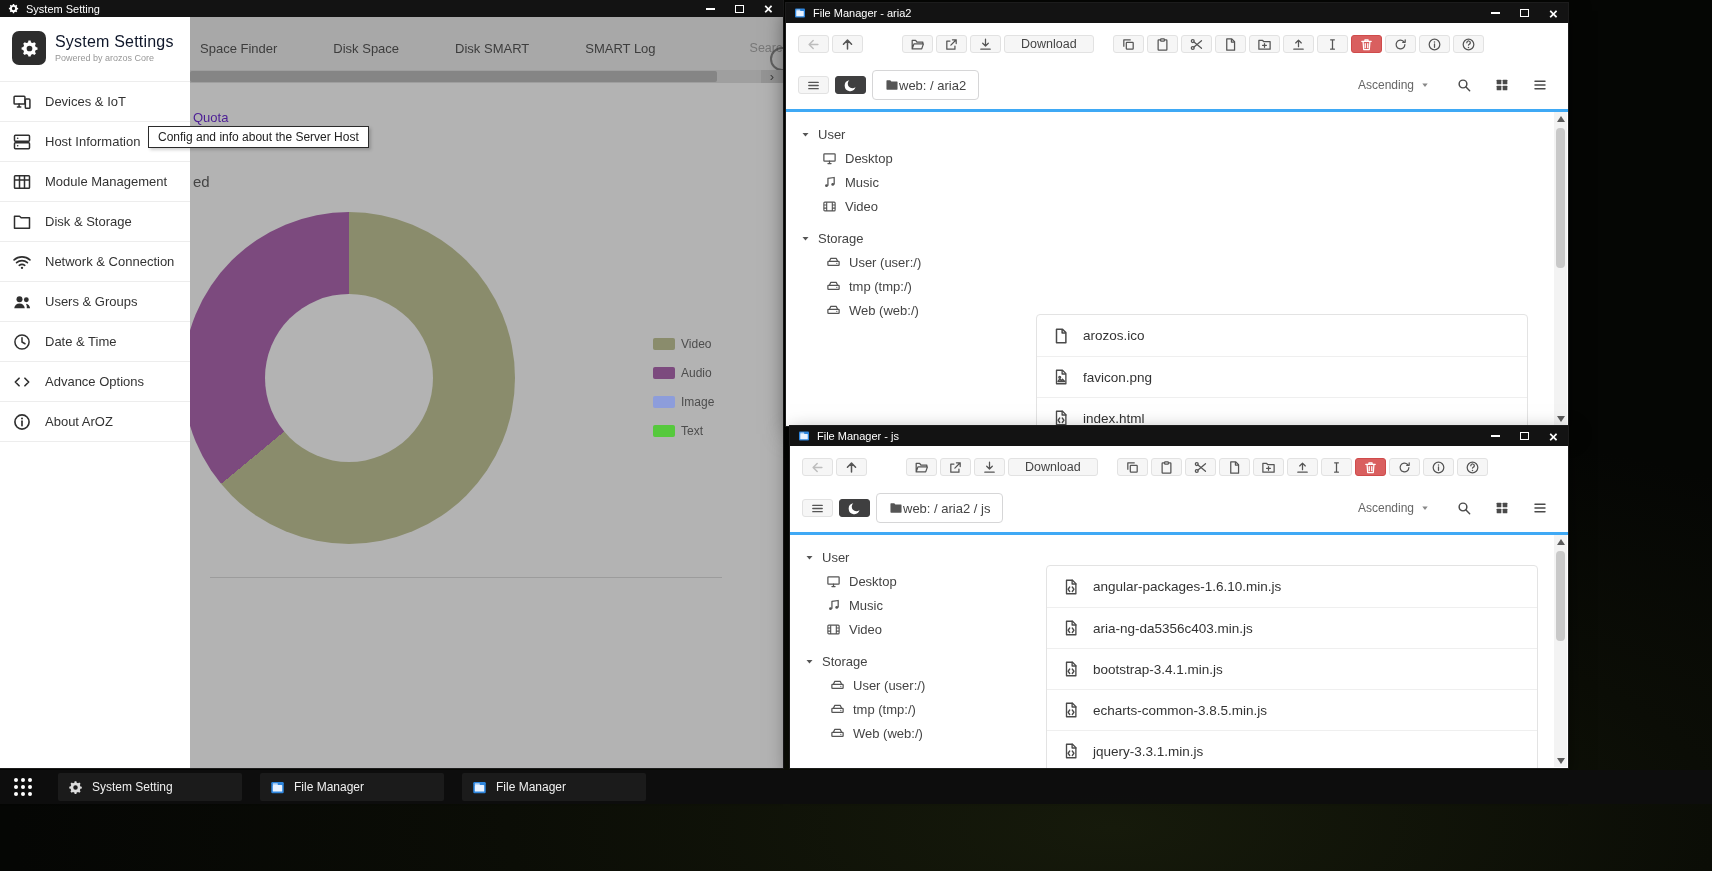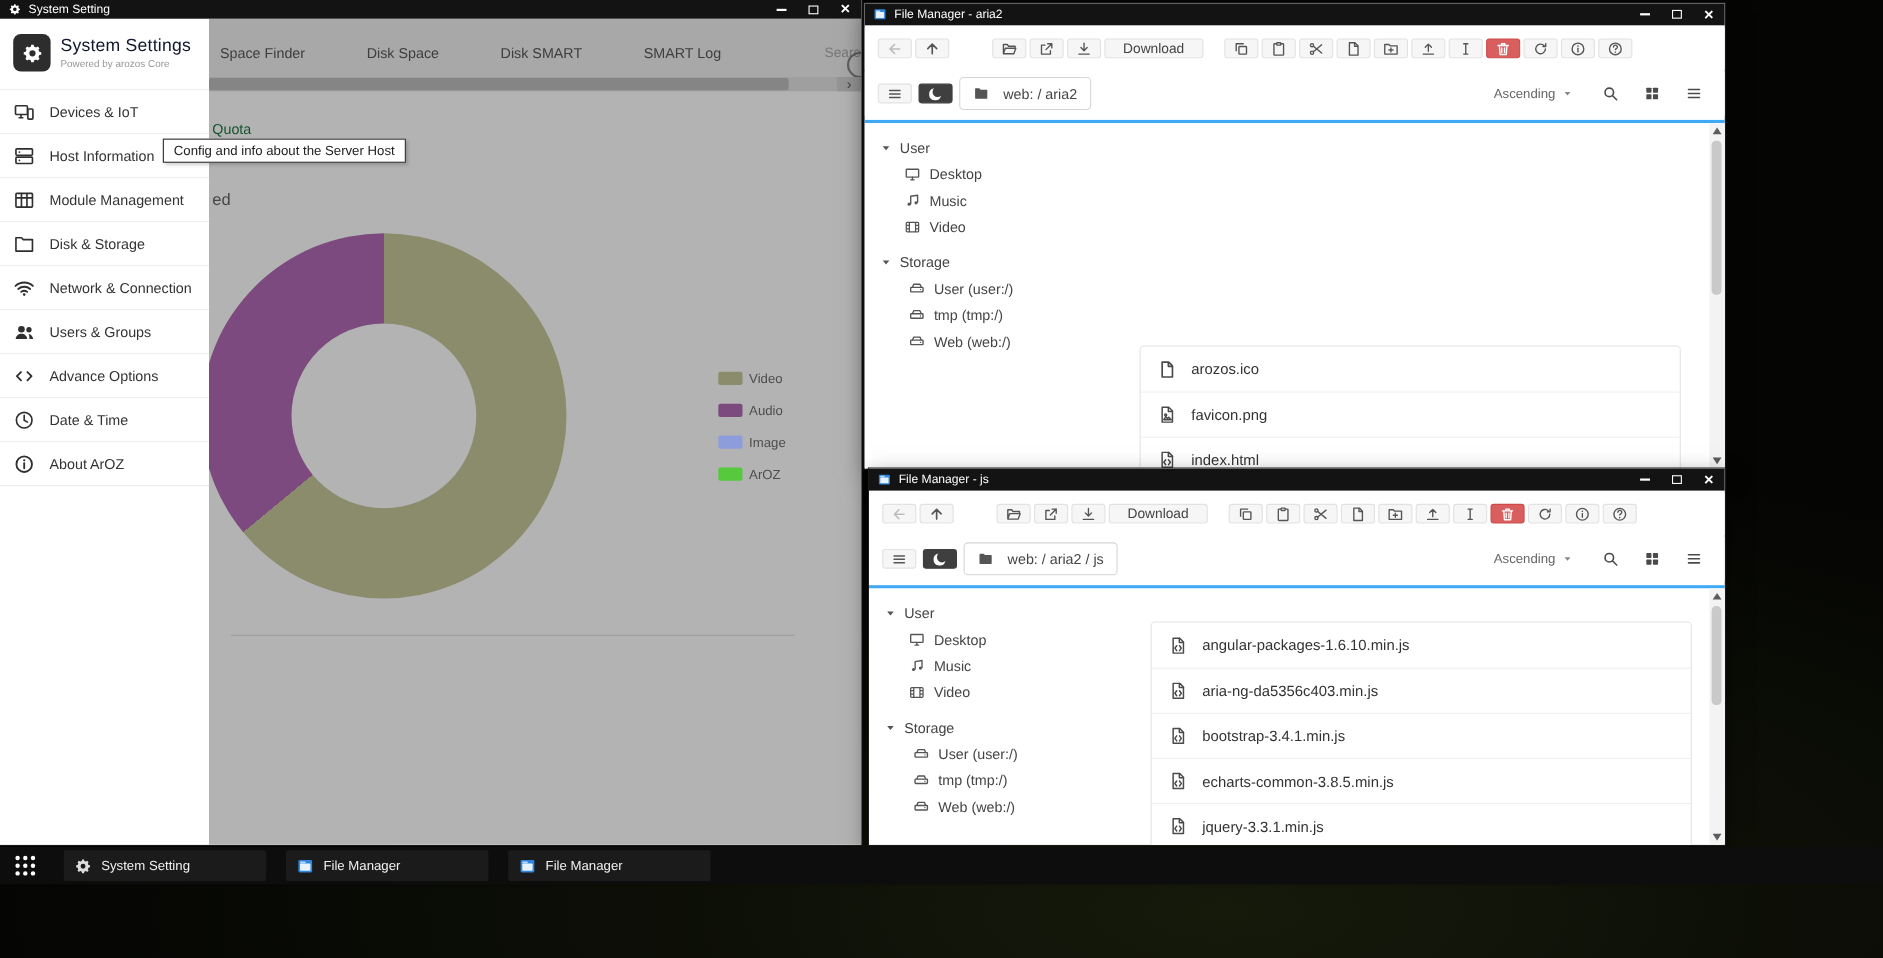--- a/index.html
+++ b/index.html
@@ -29,21 +29,21 @@
 .ss-content{position:absolute;left:190px;right:0;top:17px;bottom:0;background:#b3b3b3;overflow:hidden}
 .ss-tabsband{position:absolute;left:0;right:0;top:0;height:53px;background:#a8a8a8}
 .ss-tabs{position:absolute;left:10px;top:16px;height:30px;display:flex;align-items:center;gap:56px;font-size:13px;color:#3d3d3d}
 .ss-tab{white-space:nowrap;cursor:pointer}
 .ss-search{margin-left:38px;width:150px;border:none;outline:none;background:transparent;font-size:12.5px;color:#555;font-family:"Liberation Sans",sans-serif}
 .ss-search::placeholder{color:#787878}
 .ss-partial-circle{position:absolute;right:-11px;top:30px;width:24px;height:24px;border:2px solid #4f4f4f;border-radius:50%;opacity:.8}
 .ss-hscroll{position:absolute;left:0;right:0;top:53px;height:13px;background:#9f9f9f}
 .ss-hthumb{position:absolute;left:0;top:1px;bottom:1px;width:527px;background:#858585;border-radius:2px}
 .ss-harrow{position:absolute;right:0;top:0;bottom:0;width:22px;background:#949494;display:flex;align-items:center;justify-content:center;color:#3f3f3f;font-size:13px;cursor:pointer}
-.ss-heading{position:absolute;left:3px;top:93px;font-size:13px;color:#14532d}
+.ss-heading{position:absolute;left:3px;top:93px;font-size:13px;color:#4c1d95}
 .ss-subheading{position:absolute;left:3px;top:156px;font-size:15px;color:#454545}
 .donut{position:absolute;left:-7px;top:195px;width:332px;height:332px;border-radius:50%}
 .donut-hole{position:absolute;left:50%;top:50%;width:168px;height:168px;margin:-84px 0 0 -84px;border-radius:50%;background:#b3b3b3}
 .legend{position:absolute;left:463px;top:312px}
 .lrow{display:flex;align-items:center;gap:6px;height:29px}
 .sw{width:22px;height:12px;border-radius:2px;display:block}
 .llabel{font-size:12px;color:#4d4d4d}
 .ss-divider{position:absolute;left:20px;top:560px;width:512px;border-top:1px solid #9c9c9c}
 .ss-tooltip{position:absolute;left:148px;top:126px;height:22px;display:flex;align-items:center;background:#fff;border:1px solid #2b2b2b;box-shadow:2px 2px 3px rgba(0,0,0,.18);padding:0 9px;font-size:12px;color:#222;z-index:20;white-space:nowrap}
 
@@ -51,21 +51,21 @@
 .w-fm2{left:790px;top:426px;width:778px;height:342px;overflow:hidden}
 .fm-toolbar1{position:absolute;left:0;right:0;top:22px;height:38px;display:flex;align-items:center;gap:3px;padding-left:12px;background:#fff}
 .fm-toolbar2{position:absolute;left:0;right:0;top:62px;height:40px;display:flex;align-items:center;gap:6px;padding:0 14px 0 12px;background:#fff}
 .tb{height:18px;min-width:31px;display:flex;align-items:center;justify-content:center;background:#f6f6f6;border:1px solid #e2e2e2;border-radius:3px;color:#555;cursor:pointer}
 .tb .ic{width:15px;height:15px}
 .tb-disabled{color:#bdbdbd}
 .tb-red{background:#d95f5f;border-color:#cf4b4b;color:#fff}
 .tb-dark{background:#3f3f40;border-color:#3f3f40;color:#fff}
 .tb-text{padding:0 16px;font-size:12.5px;color:#444;gap:7px}
 .sp36{width:33px}.sp16{width:13px}
-.crumb{height:30px;display:flex;align-items:center;gap:13px;border:1px solid #d6d6d7;border-radius:4px;padding:0 12px;font-size:13px;color:#444;background:#fff;cursor:pointer}
+.crumb{height:30px;display:flex;align-items:center;gap:0;border:1px solid #d6d6d7;border-radius:4px;padding:0 12px;font-size:13px;color:#444;background:#fff;cursor:pointer}
 .crumb .ic{width:14px;height:14px;color:#555}
 .fm-right{margin-left:auto;display:flex;align-items:center;gap:10px}
 .sortsel{display:flex;align-items:center;gap:6px;font-size:12px;color:#666;cursor:pointer;margin-right:10px}
 .sortsel .ic{width:10px;height:10px;color:#888}
 .tbp{width:28px;height:28px;display:flex;align-items:center;justify-content:center;color:#4a4a4a;cursor:pointer}
 .tbp .ic{width:16px;height:16px}
 .blue-line{position:absolute;left:0;right:0;top:106px;height:3px;background:#3fa9f5}
 .fm-body{position:absolute;left:0;right:0;top:109px;bottom:0;background:#fff}
 .tree{position:absolute;left:14px;top:10px;width:220px;font-size:13px;color:#444}
 .tg{height:24px;display:flex;align-items:center;gap:7px;cursor:pointer}
@@ -385,29 +385,29 @@
           <span>Network &amp; Connection</span>
         </div>
       <div class="ss-item">
           <svg class="ic" width="20" height="20">
             <use href="#i-users"></use>
           </svg>
           <span>Users &amp; Groups</span>
         </div>
       <div class="ss-item">
           <svg class="ic" width="20" height="20">
-            <use href="#i-code"></use>
-          </svg>
-          <span>Advance Options</span>
+            <use href="#i-clock"></use>
+          </svg>
+          <span>Date &amp; Time</span>
         </div>
       <div class="ss-item">
           <svg class="ic" width="20" height="20">
-            <use href="#i-clock"></use>
-          </svg>
-          <span>Date &amp; Time</span>
+            <use href="#i-code"></use>
+          </svg>
+          <span>Advance Options</span>
         </div>
       <div class="ss-item">
           <svg class="ic" width="20" height="20">
             <use href="#i-info"></use>
           </svg>
           <span>About ArOZ</span>
         </div>
     </div>
   </aside>
 
@@ -438,21 +438,21 @@
       <div class="lrow">
           <span class="sw" style="background: rgb(124, 74, 126);"></span>
           <span class="llabel">Audio</span>
         </div>
       <div class="lrow">
           <span class="sw" style="background: rgb(141, 157, 219);"></span>
           <span class="llabel">Image</span>
         </div>
       <div class="lrow">
           <span class="sw" style="background: rgb(86, 201, 61);"></span>
-          <span class="llabel">ArOZ</span>
+          <span class="llabel">Text</span>
         </div>
     </div>
     <div class="ss-divider"></div>
   </div>
 
   <div class="ss-tooltip">Config and info about the Server Host</div>
 </div>
 
 <div class="window w-fm1">
   <div class="titlebar tb-h20">

